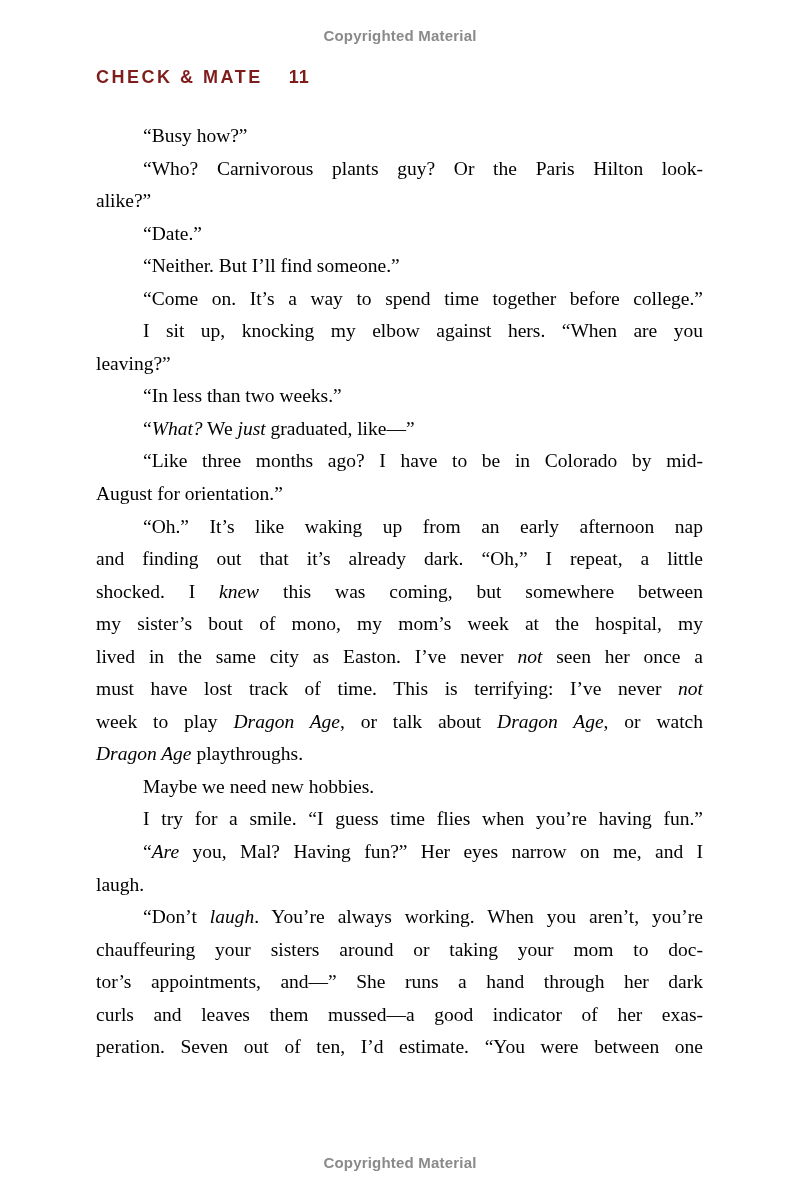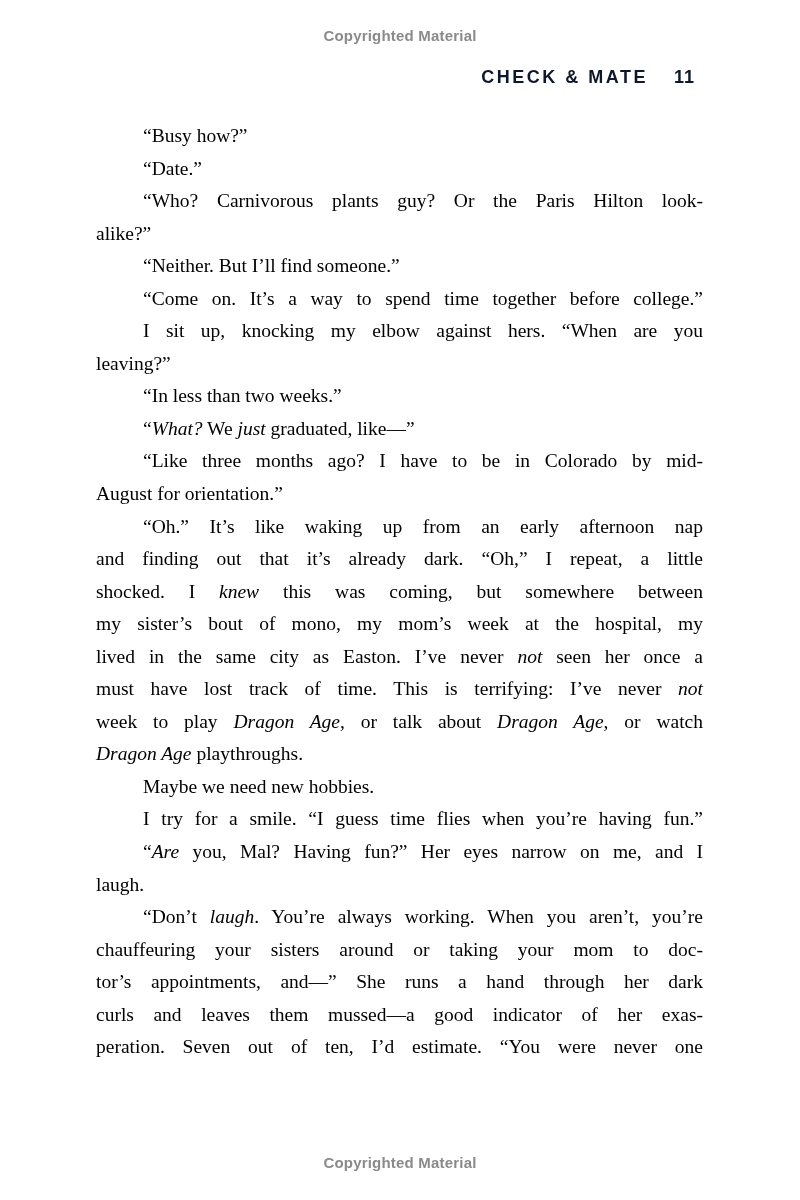--- a/index.html
+++ b/index.html
@@ -26,23 +26,23 @@
     color: #8a8a8a;
     letter-spacing: 0.2px;
   }
   .wm-top { top: 27px; }
   .wm-bottom { top: 1154px; }
   .running-header {
     position: absolute;
     left: 96px;
     top: 67px;
     width: 607px;
-    text-align: right;
+    text-align: left;
     font-family: "Liberation Sans", sans-serif;
-    color: #0f172a;
+    color: #7f1d1d;
     white-space: nowrap;
   }
   .running-header .title {
     font-size: 18px;
     font-weight: bold;
     letter-spacing: 2.5px;
   }
   .running-header .pagenum {
     font-size: 18px;
     font-weight: bold;
@@ -76,25 +76,25 @@
 
   <div class="running-header">
     <span class="title">CHECK &amp; MATE</span><span class="pagenum">11</span>
   </div>
 
   <div class="body-text" id="body-text">
       <div class="para">
         <div class="line indent"><span>“Busy how?”</span></div>
       </div>
       <div class="para">
-        <div class="line indent"><span>“Date.”</span></div>
+        <div class="line indent just"><span>“Who? Carnivorous plants guy? Or the Paris Hilton look-</span></div>
+        <div class="line"><span>alike?”</span></div>
       </div>
       <div class="para">
-        <div class="line indent just"><span>“Who? Carnivorous plants guy? Or the Paris Hilton look-</span></div>
-        <div class="line"><span>alike?”</span></div>
+        <div class="line indent"><span>“Date.”</span></div>
       </div>
       <div class="para">
         <div class="line indent"><span>“Neither. But I’ll find someone.”</span></div>
       </div>
       <div class="para">
         <div class="line indent just"><span>“Come on. It’s a way to spend time together before college.”</span></div>
       </div>
       <div class="para">
         <div class="line indent just"><span>I sit up, knocking my elbow against hers. “When are you</span></div>
         <div class="line"><span>leaving?”</span></div>
@@ -127,18 +127,18 @@
       </div>
       <div class="para">
         <div class="line indent just"><span>“</span><em>Are</em><span> you, Mal? Having fun?” Her eyes narrow on me, and I</span></div>
         <div class="line"><span>laugh.</span></div>
       </div>
       <div class="para">
         <div class="line indent just"><span>“Don’t </span><em>laugh</em><span>. You’re always working. When you aren’t, you’re</span></div>
         <div class="line just"><span>chauffeuring your sisters around or taking your mom to doc-</span></div>
         <div class="line just"><span>tor’s appointments, and—” She runs a hand through her dark</span></div>
         <div class="line just"><span>curls and leaves them mussed—a good indicator of her exas-</span></div>
-        <div class="line just"><span>peration. Seven out of ten, I’d estimate. “You were never one</span></div>
+        <div class="line just"><span>peration. Seven out of ten, I’d estimate. “You were between one</span></div>
       </div>
     </div>
 
   <div class="watermark wm-bottom">Copyrighted Material</div>
 </div>
 
 </body></html>

